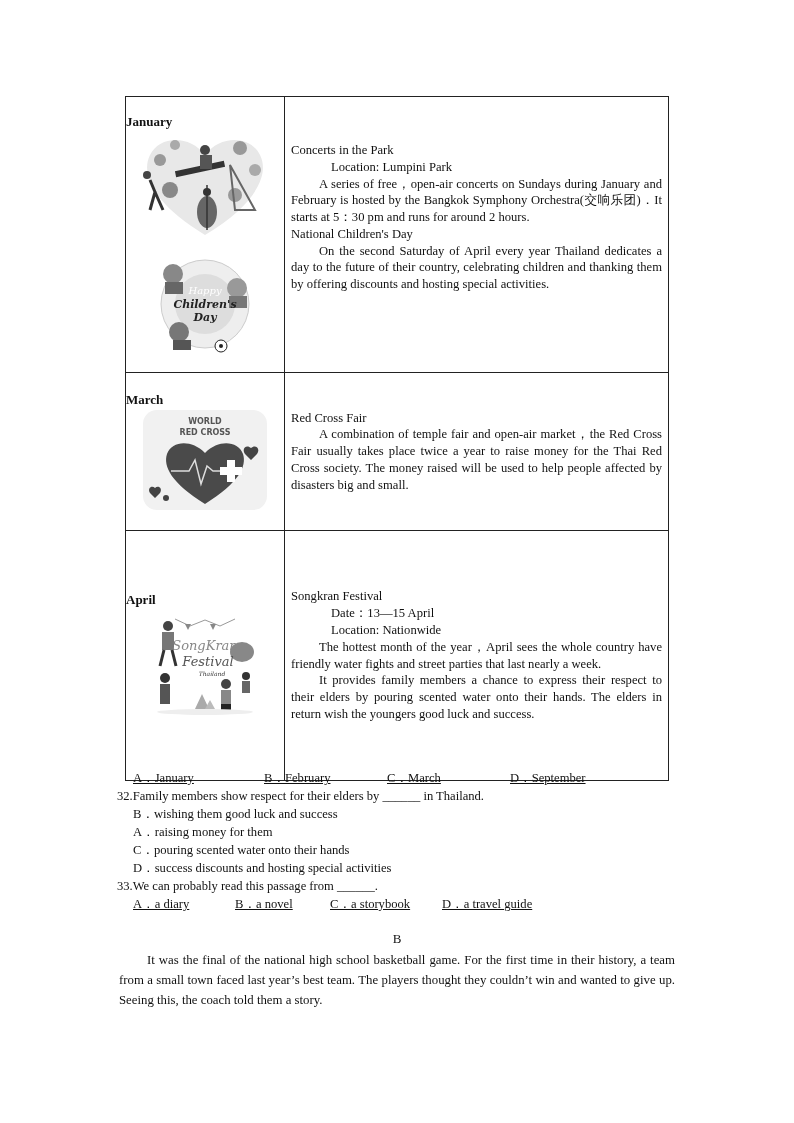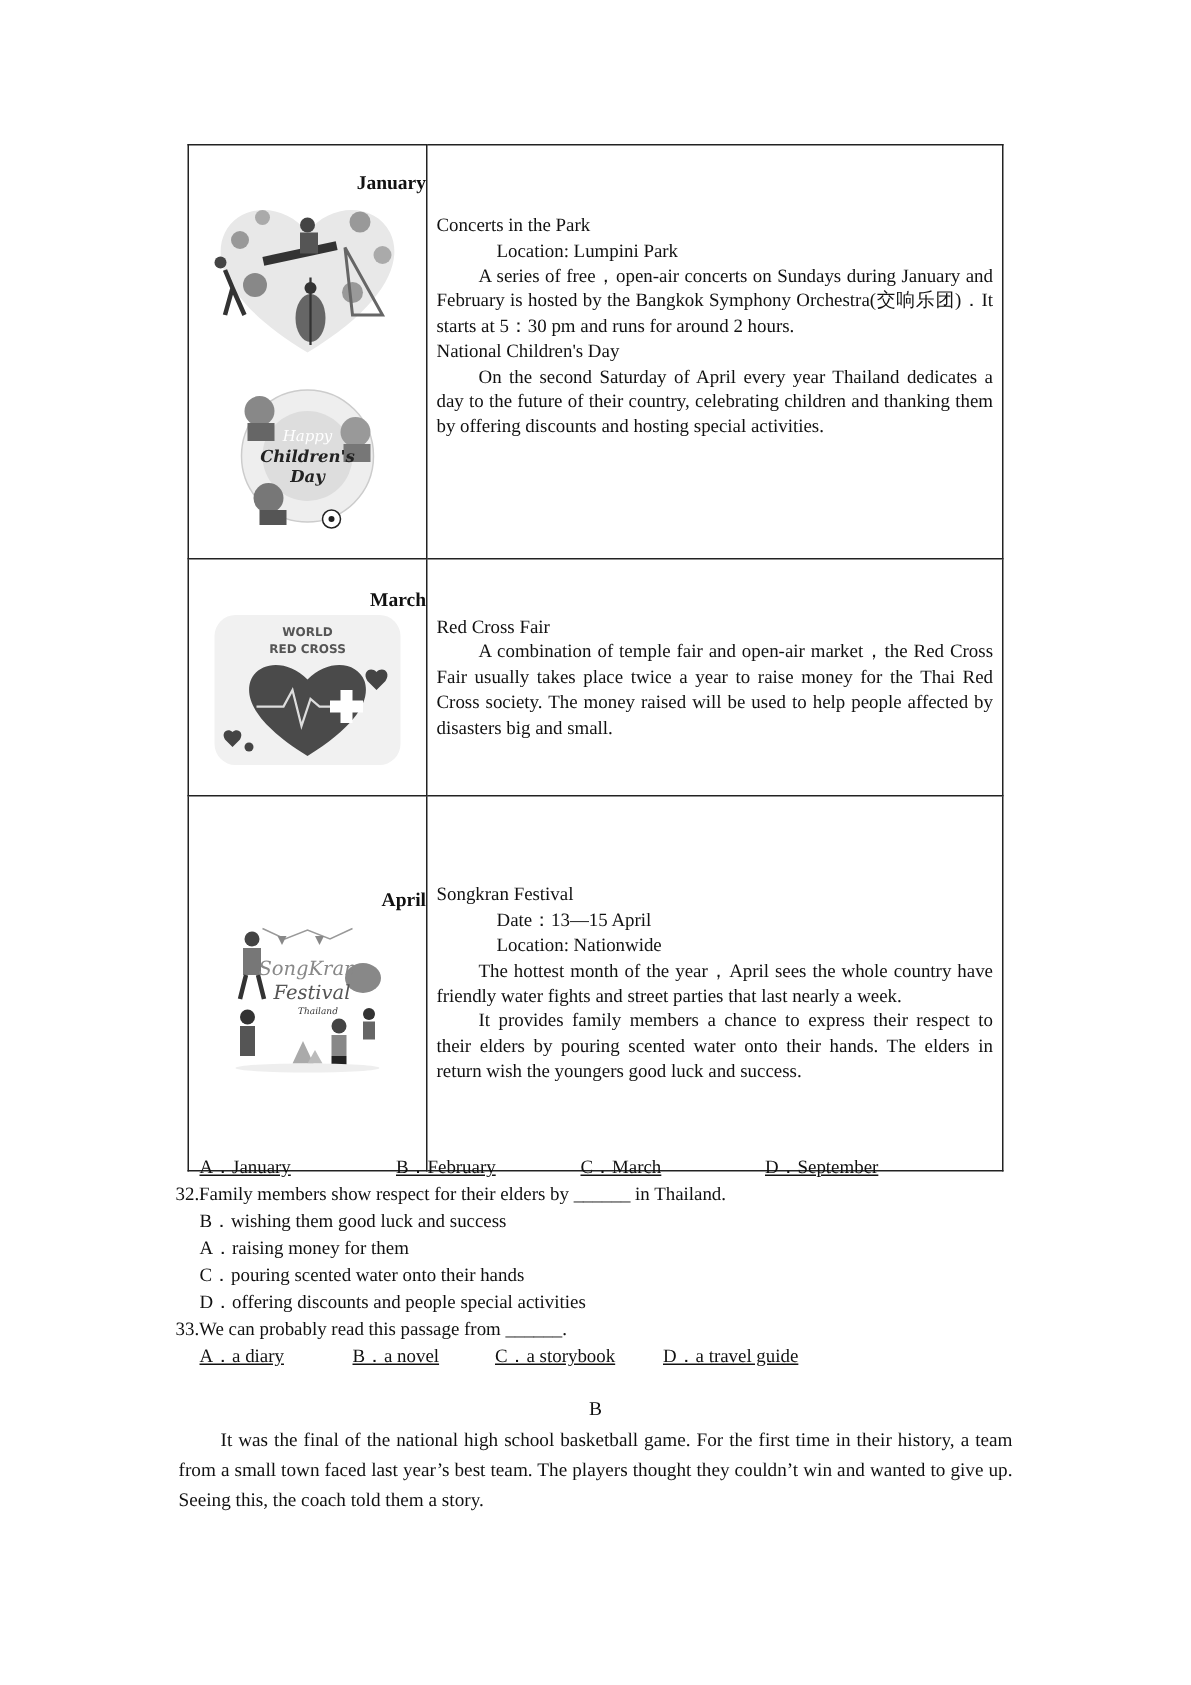--- a/index.html
+++ b/index.html
@@ -9,21 +9,21 @@
     color: #111; font-size: 12.5px;
   }
   .events-table {
     position: absolute; left: 125px; top: 96px;
     width: 544px; height: 651px;
     border-collapse: collapse;
     table-layout: fixed;
   }
   .events-table td { border: 1.3px solid #222; vertical-align: middle; padding: 0; }
   .events-table col.left { width: 159px; }
-  .month-cell { text-align: right; }
+  .month-cell { text-align: left; }
   .month-label { font-weight: bold; font-size: 13px; display: block; }
   .text-cell { padding: 0 6px !important; line-height: 16.8px; font-size: 12.6px; }
   .event-title { font-weight: normal; display: block; }
   .line { display: block; margin-left: 40px; }
   .para { display: block; text-indent: 28px; text-align: justify; }
   .illus { display: block; margin: 0 auto; }
 
   .questions { position: absolute; left: 117px; top: 769px; width: 560px; font-size: 12.6px; line-height: 18px; }
   .q-line { display: block; white-space: nowrap; }
   .opt-row { display: flex; padding-left: 16px; text-decoration: underline; }
@@ -156,21 +156,21 @@
       <span style="width:123px">B．February</span>
       <span style="width:123px">C．March</span>
       <span>D．September</span>
     </div>
   </div>
   <div>
     <span class="q-line">32.Family members show respect for their elders by ______ in Thailand.</span>
     <span class="opt-line">B．wishing them good luck and success</span>
     <span class="opt-line">A．raising money for them</span>
     <span class="opt-line">C．pouring scented water onto their hands</span>
-    <span class="opt-line">D．offering discounts and people special activities</span>
+    <span class="opt-line">D．success discounts and hosting special activities</span>
   </div>
   <div>
     <span class="q-line">33.We can probably read this passage from ______.</span>
     <div class="opt-row">
       <span style="width:102px">A．a diary</span>
       <span style="width:95px">B．a novel</span>
       <span style="width:112px">C．a storybook</span>
       <span>D．a travel guide</span>
     </div>
   </div>

